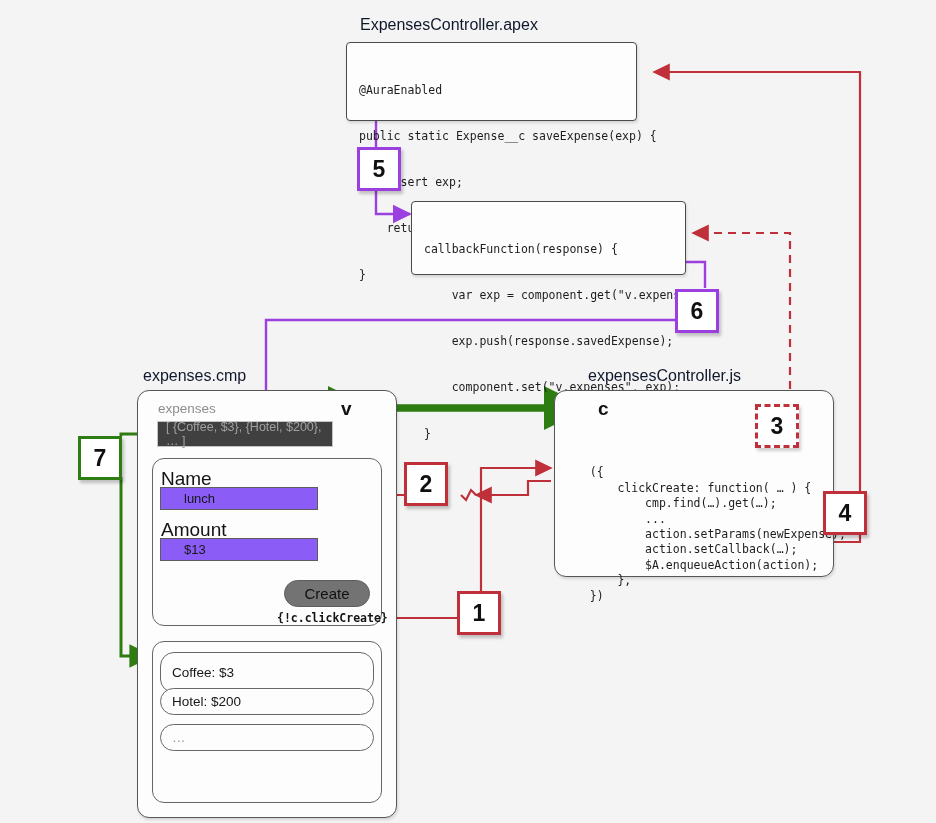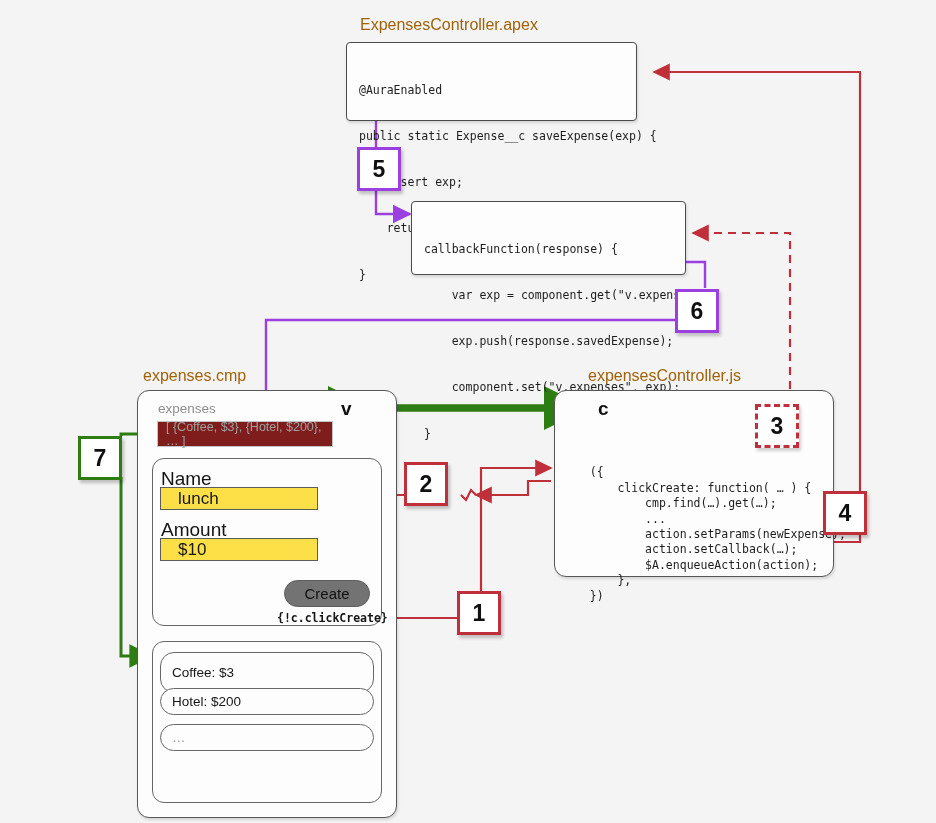--- a/index.html
+++ b/index.html
@@ -20,21 +20,21 @@
     position: absolute;
     left: 0; top: 0;
     width: 936px;
     height: 823px;
     overflow: visible;
   }
   .lbl {
     position: absolute;
     font-family: "Liberation Sans", sans-serif;
     font-size: 16px;
-    color: #a16207;
+    color: #0f172a;
     white-space: nowrap;
   }
   .panel {
     position: absolute;
     background: #fdfdfd;
     border: 1.6px solid #575757;
     border-radius: 12px;
     box-sizing: border-box;
     box-shadow: 1px 2px 3px rgba(0,0,0,0.13);
   }
@@ -86,21 +86,21 @@
   }
   .attr-name {
     position: absolute;
     font-size: 13.5px;
     color: #8d8d8d;
   }
   .attr-value {
     position: absolute;
     box-sizing: border-box;
     border: 1.4px solid #c3c3c3;
-    background: #7f1d1d;
+    background: #404040;
     color: #a0a0a0;
     font-size: 12.5px;
     display: flex;
     align-items: center;
     padding: 0 8px;
   }
   .inner-card {
     position: absolute;
     box-sizing: border-box;
     border: 1.5px solid #666;
@@ -109,26 +109,26 @@
   }
   .field-label {
     position: absolute;
     font-size: 19px;
     color: #141414;
   }
   .field-input {
     position: absolute;
     box-sizing: border-box;
     border: 1.5px solid #5d5d5d;
-    background: #fde047;
-    font-size: 17px;
+    background: #8b5cf6;
+    font-size: 13px;
     color: #171717;
     display: flex;
     align-items: center;
-    padding: 0 17px;
+    padding: 0 23px;
   }
   .btn-create {
     position: absolute;
     box-sizing: border-box;
     border: 1.5px solid #5d5d5d;
     border-radius: 15px;
     background: #737373;
     font-size: 15px;
     color: #111;
     display: flex;
@@ -256,21 +256,21 @@
   <div class="panel" style="left:137px; top:390px; width:260px; height:428px;"></div>
   <div class="vlabel" style="left:341px; top:398px;">v</div>
 
   <div class="attr-name" style="left:158px; top:401px;">expenses</div>
   <div class="attr-value" style="left:157px; top:421px; width:176px; height:26px;">[ {Coffee, $3}, {Hotel, $200}, … ]</div>
 
   <div class="inner-card" style="left:152px; top:458px; width:230px; height:168px;"></div>
   <div class="field-label" style="left:161px; top:468px;">Name</div>
   <div class="field-input" style="left:160px; top:487px; width:158px; height:23px;">lunch</div>
   <div class="field-label" style="left:161px; top:519px;">Amount</div>
-  <div class="field-input" style="left:160px; top:538px; width:158px; height:23px;">$10</div>
+  <div class="field-input" style="left:160px; top:538px; width:158px; height:23px;">$13</div>
   <div class="btn-create" style="left:284px; top:580px; width:86px; height:27px;">Create</div>
   <div class="expr" style="left:277px; top:611px;">{!c.clickCreate}</div>
 
   <div class="inner-card" style="left:152px; top:641px; width:230px; height:162px;"></div>
   <div class="list-item" style="left:160px; top:652px; width:214px; height:41px;">Coffee: $3</div>
   <div class="list-item" style="left:160px; top:688px; width:214px; height:27px;">Hotel: $200</div>
   <div class="list-item muted" style="left:160px; top:724px; width:214px; height:27px;">…</div>
 
   <div class="badge red" style="left:457px; top:591px;">1</div>
   <div class="badge red" style="left:404px; top:462px;">2</div>

